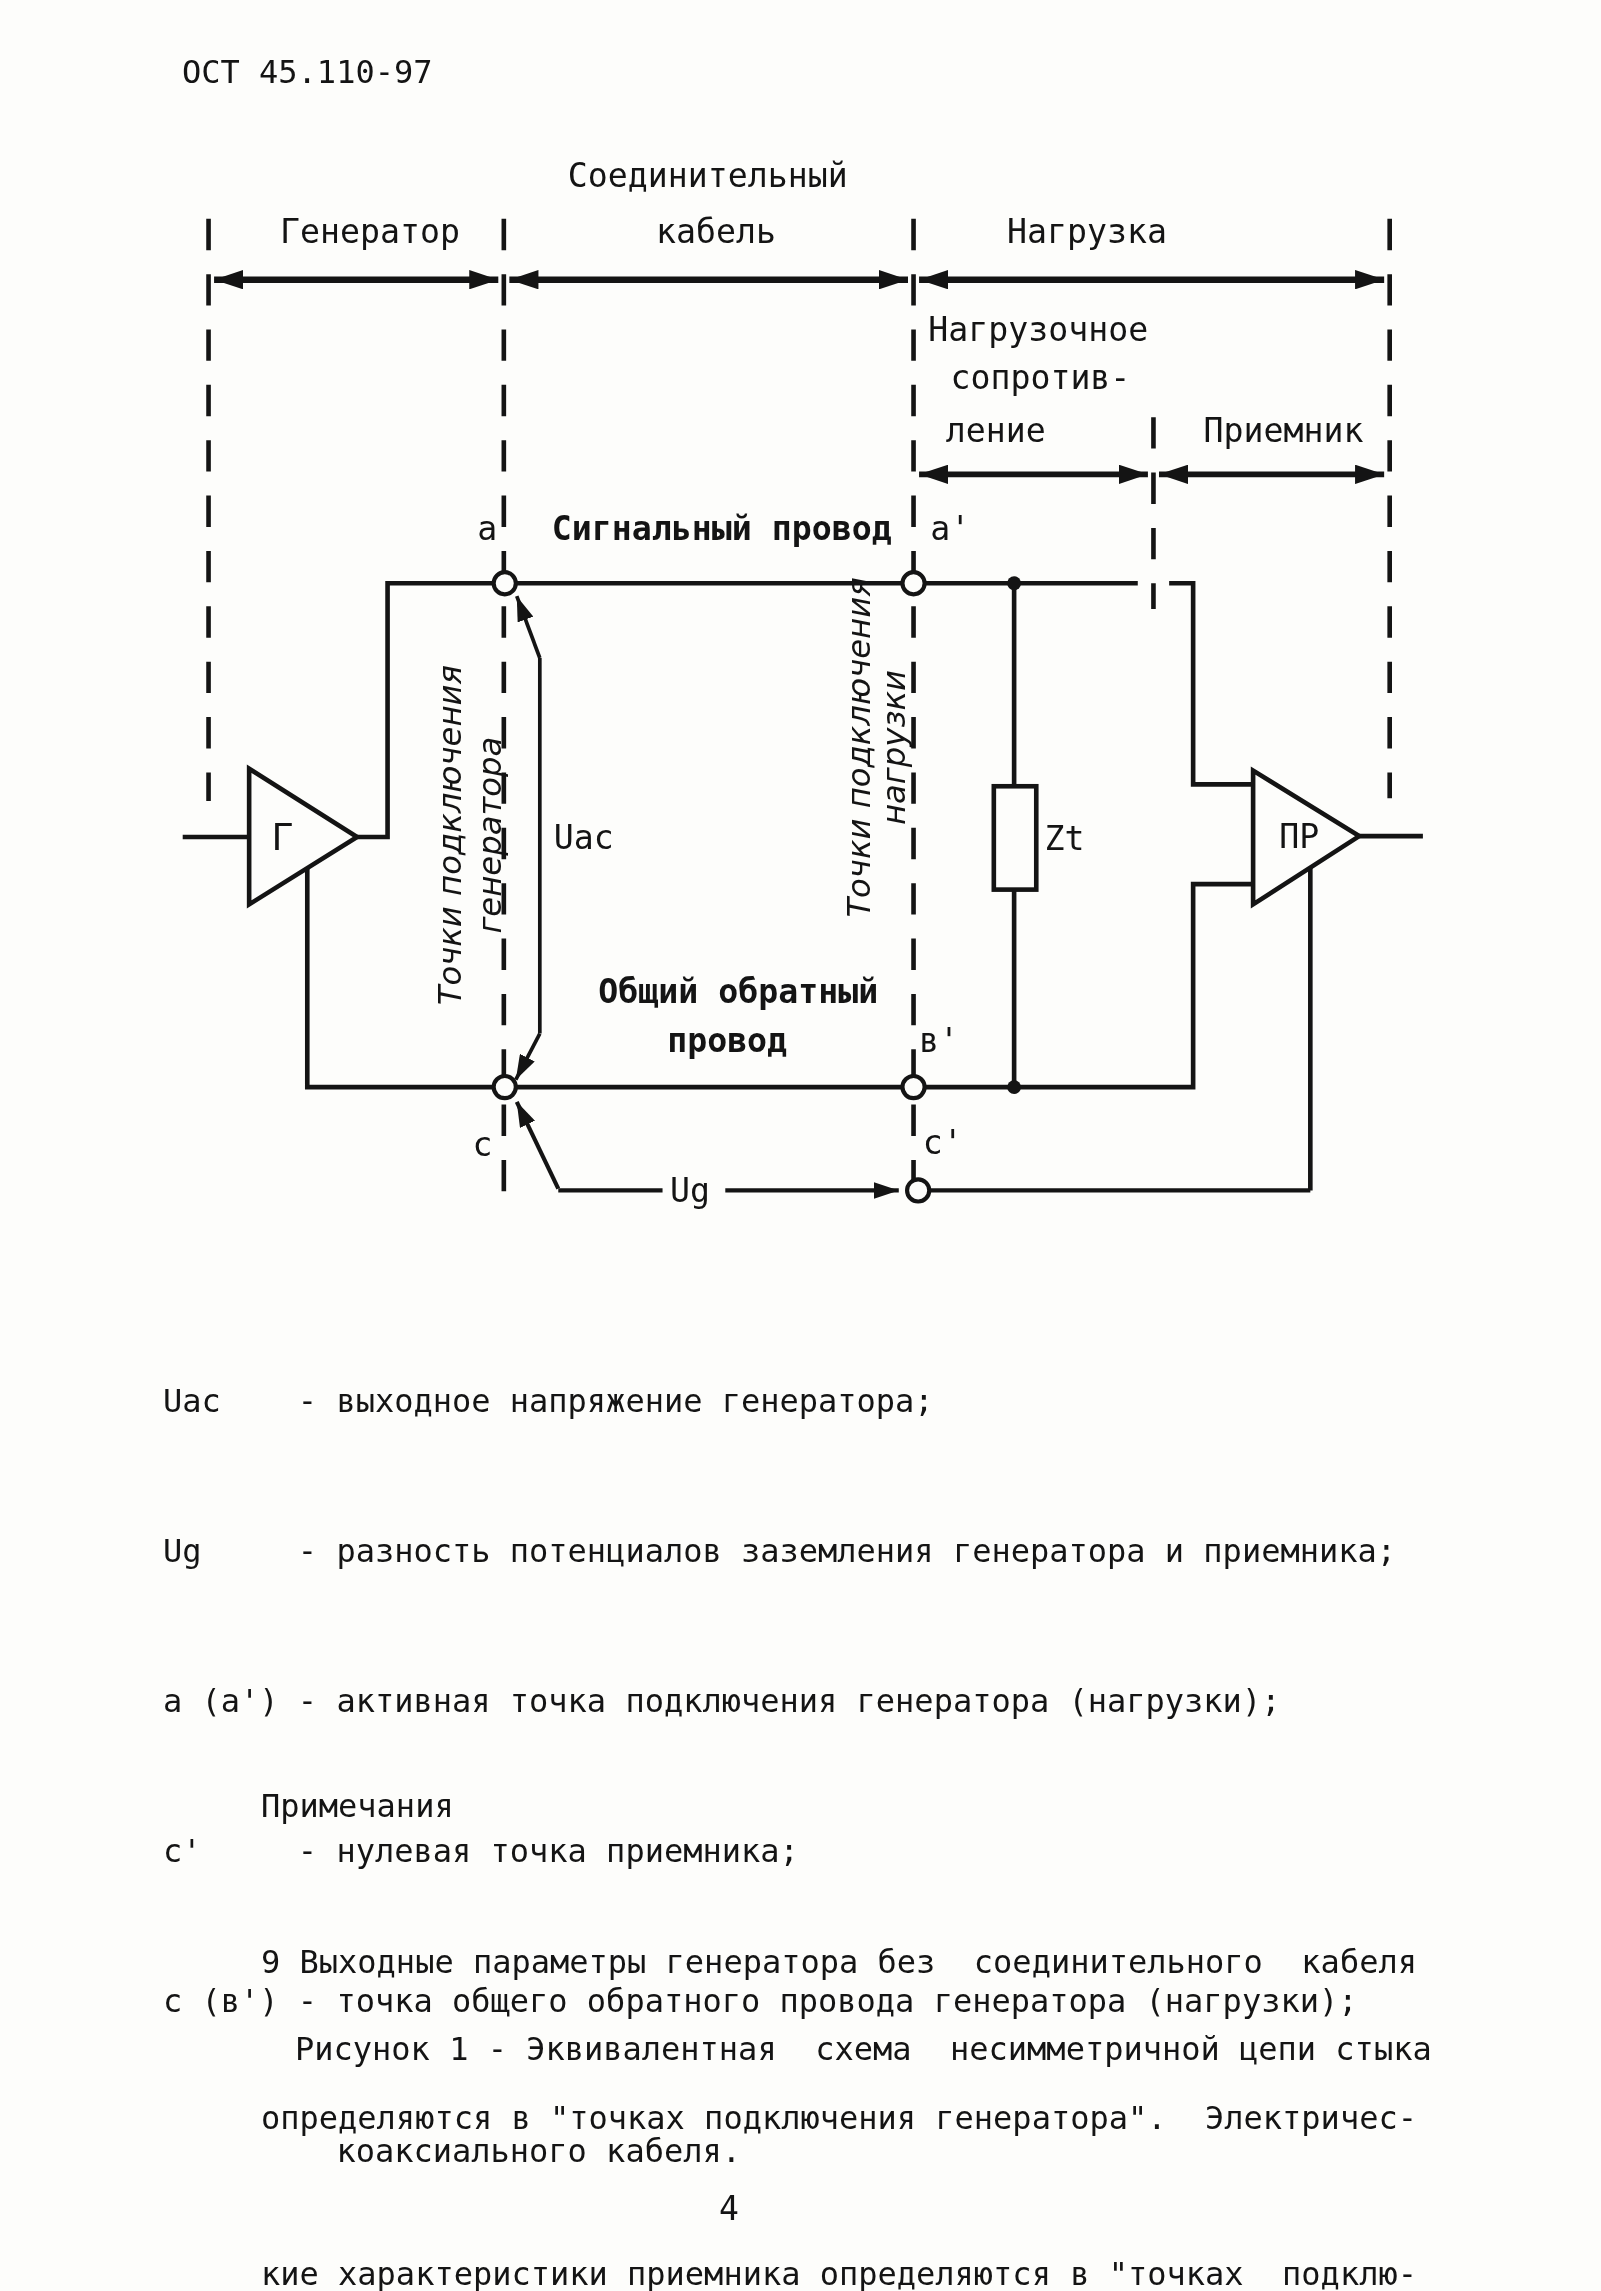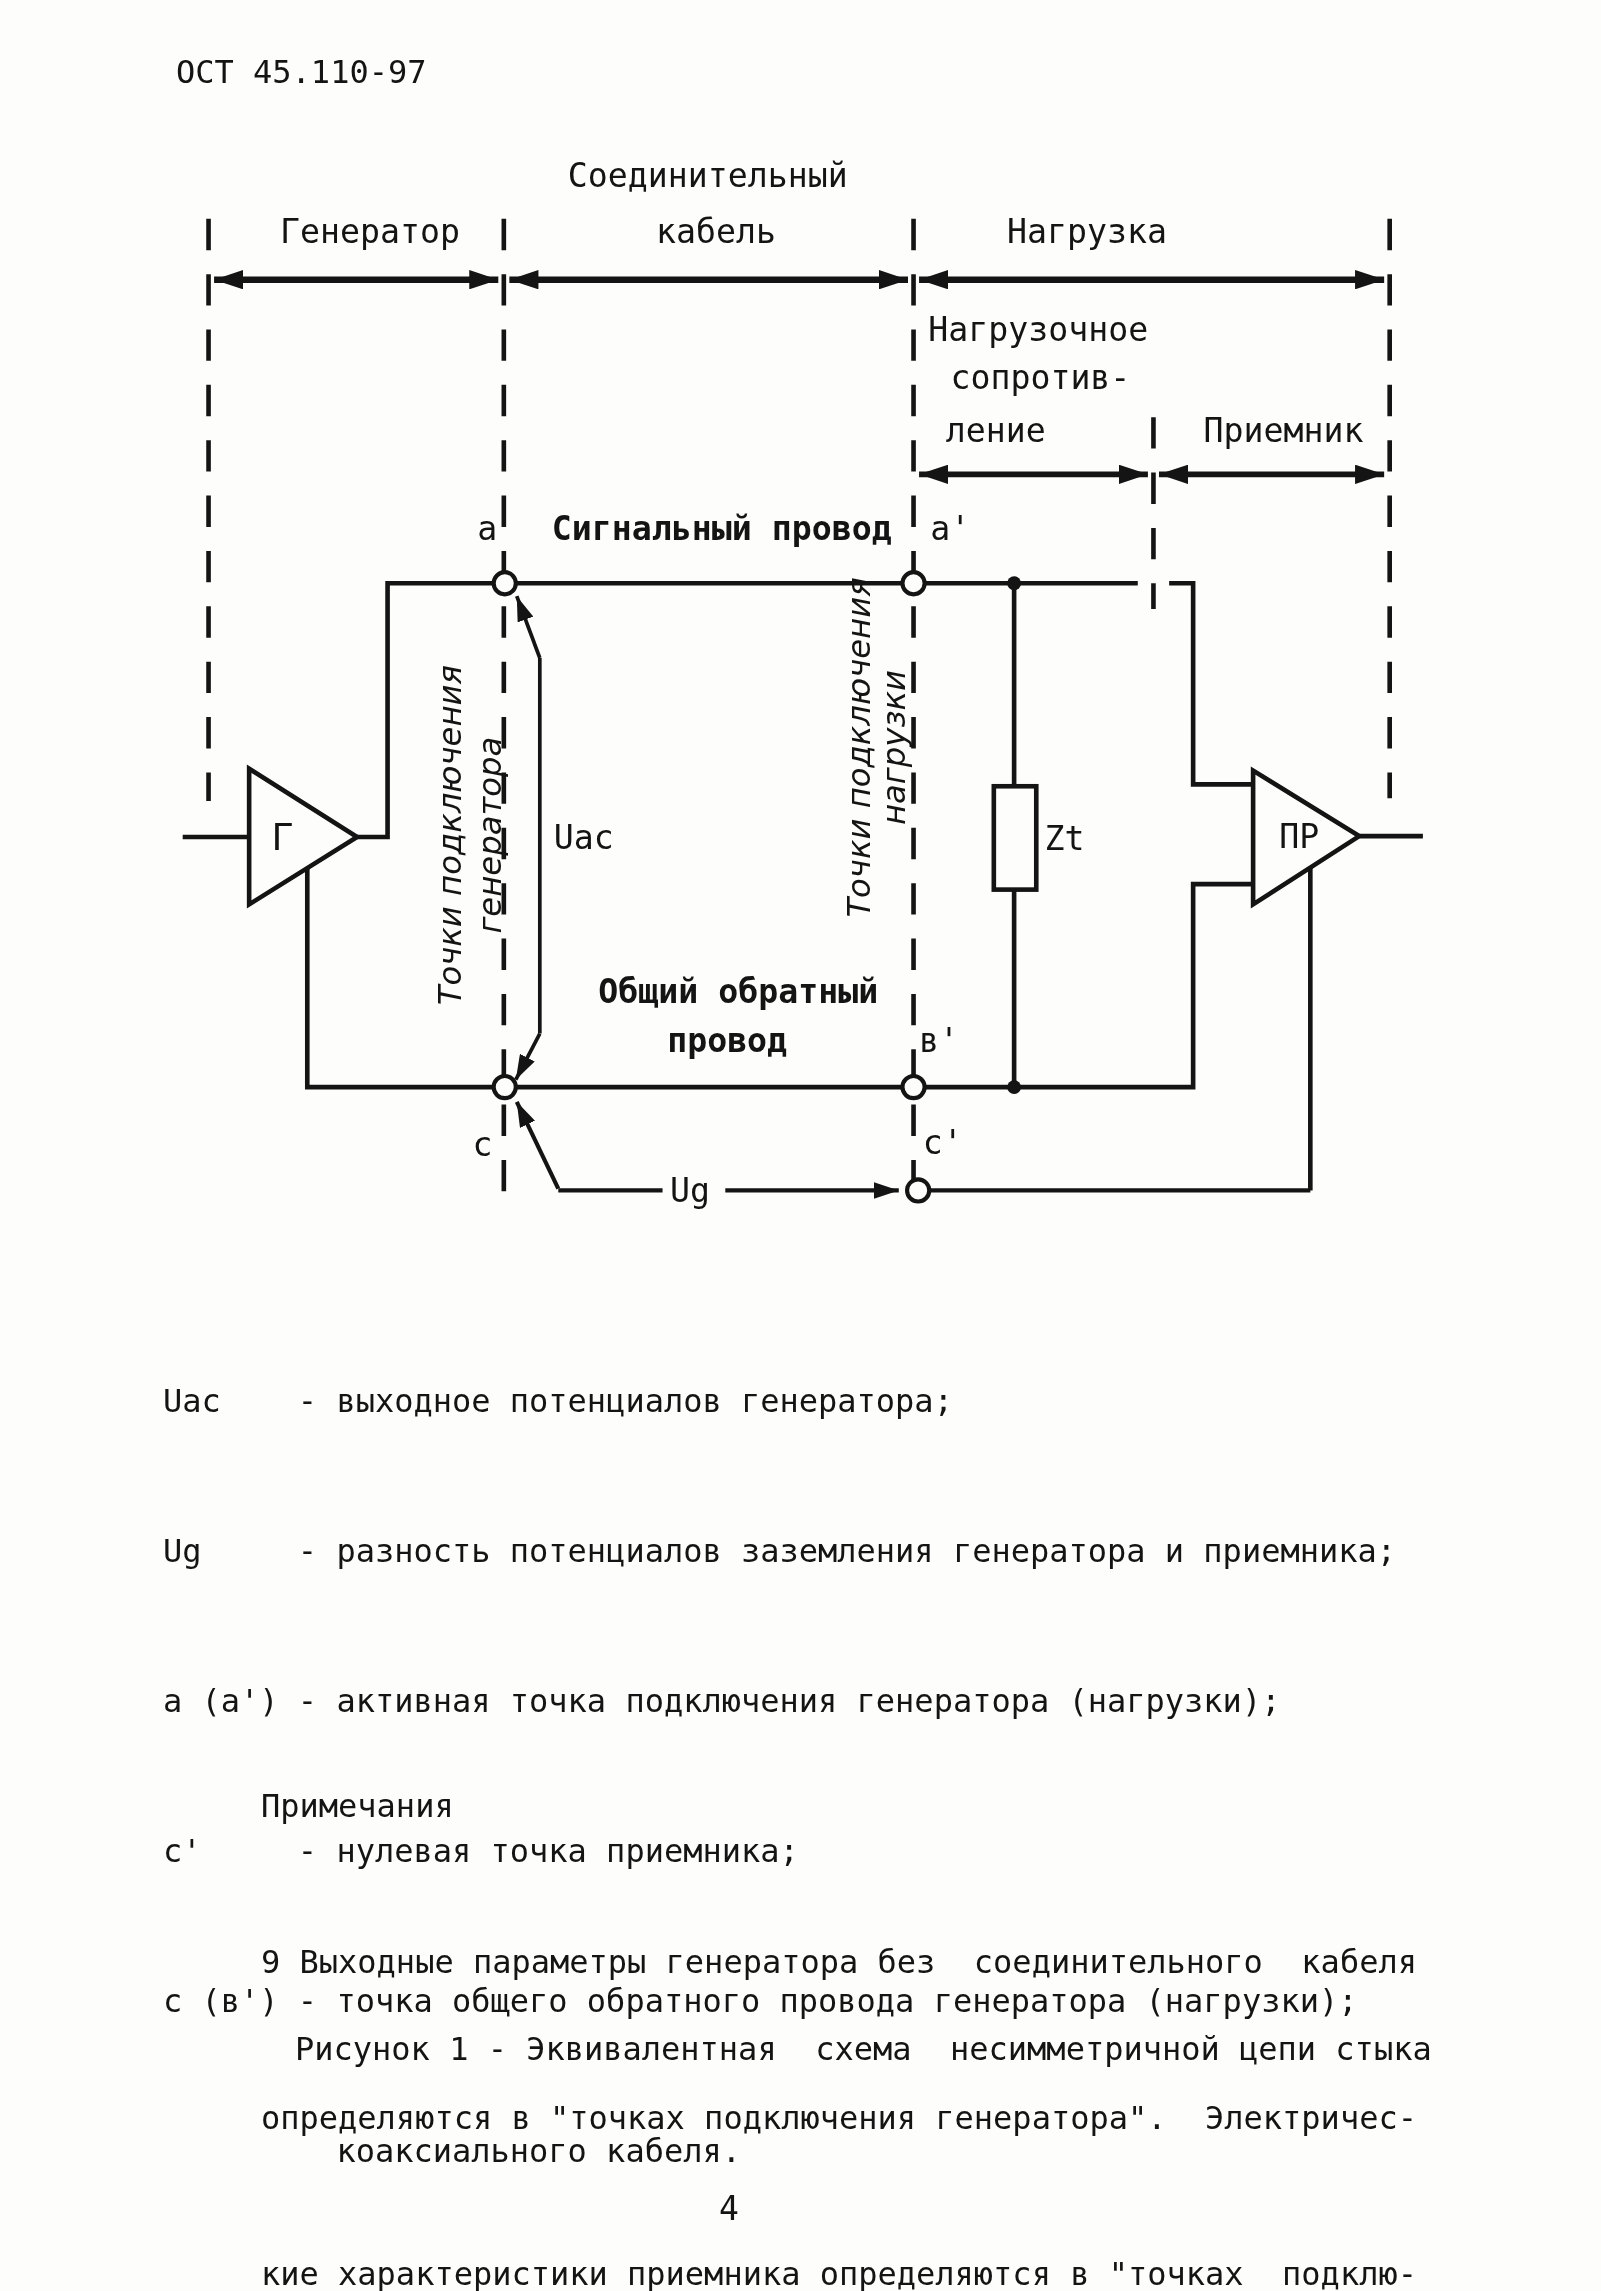--- a/index.html
+++ b/index.html
@@ -5,21 +5,21 @@
   html,body{margin:0;padding:0;background:#e8e8e8;}
   .page{
     position:relative;
     width:1601px;height:2292px;
     background:#fdfdfb;
     font-family:"DejaVu Sans Mono", monospace;
     color:#141414;
     overflow:hidden;
   }
   .hdr{
-    position:absolute;left:176px;top:54px;
+    position:absolute;left:182px;top:54px;
     font-size:32px;line-height:37px;white-space:pre;
   }
   .diagram{position:absolute;left:0;top:0;}
   svg text{
     font-family:"DejaVu Sans Mono", monospace;
     font-size:36px;fill:#141414;
   }
   svg text.b{font-weight:bold;}
   svg text.big{font-size:40px;}
   svg text.rot{
@@ -142,21 +142,21 @@
     </g>
     <g transform="translate(943 810) rotate(-90)">
       <text x="0" y="0" text-anchor="middle" class="rot">Точки подключения</text>
     </g>
     <g transform="translate(981 810) rotate(-90)">
       <text x="0" y="0" text-anchor="middle" class="rot">нагрузки</text>
     </g>
   </svg>
 
   <div class="txtblock legend">
-    <div>Uac    - выходное потенциалов генератора;</div>
+    <div>Uac    - выходное напряжение генератора;</div>
     <div>Ug     - разность потенциалов заземления генератора и приемника;</div>
     <div>а (а') - активная точка подключения генератора (нагрузки);</div>
     <div>с'     - нулевая точка приемника;</div>
     <div>с (в') - точка общего обратного провода генератора (нагрузки);</div>
     <div>         коаксиального кабеля.</div>
   </div>
 
   <div class="txtblock notes">
     <div>Примечания</div>
     <div>9 Выходные параметры генератора без  соединительного  кабеля</div>

